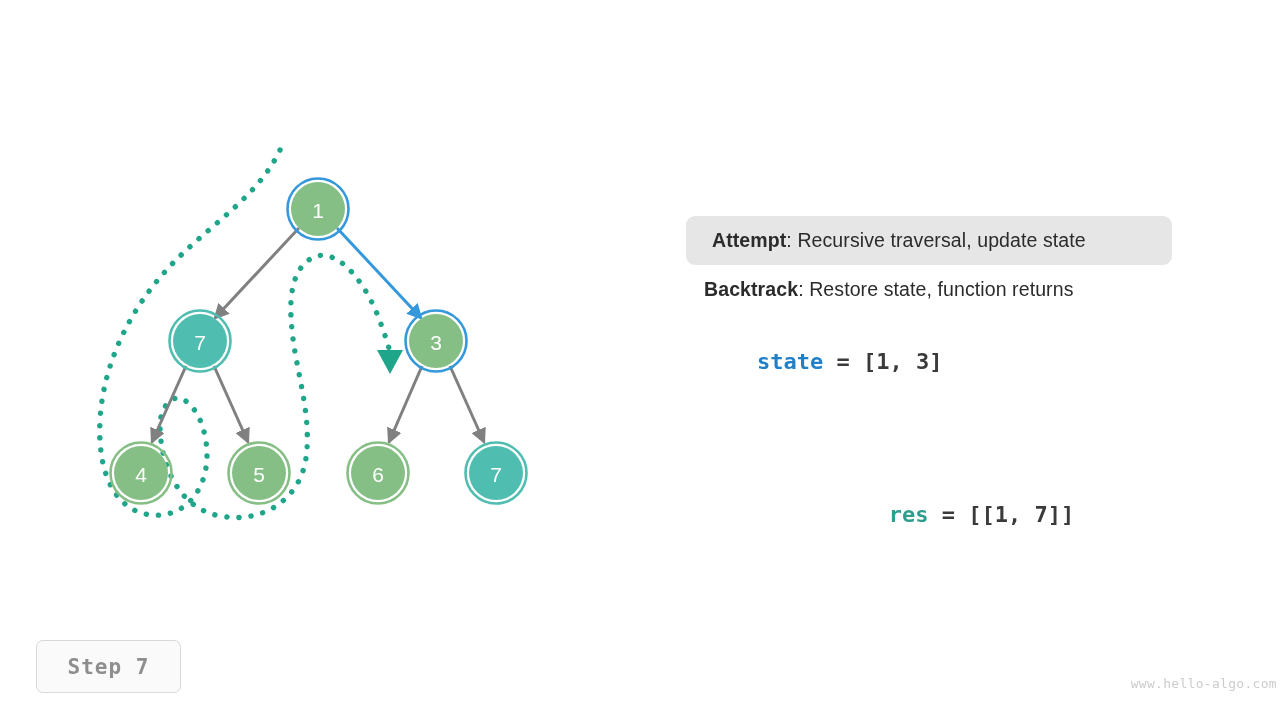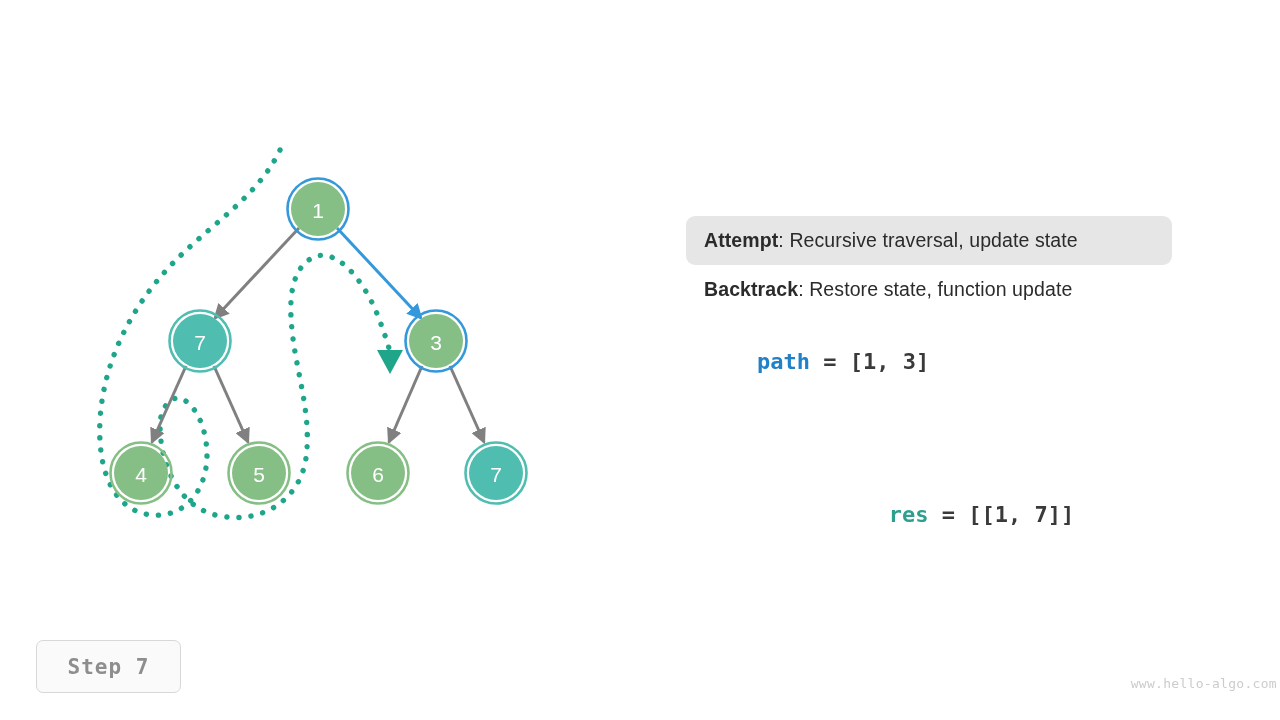--- a/index.html
+++ b/index.html
@@ -45,21 +45,21 @@
     color: #2b2b2b;
     line-height: 1.25;
     letter-spacing: .1px;
     white-space: nowrap;
   }
   .legend-row b { font-weight: 700; }
   #legend-attempt {
     display: inline-block;
     background: #e6e6e6;
     border-radius: 9px;
-    padding: 12px 18px 13px 18px;
+    padding: 12px 18px 13px 26px;
     box-sizing: border-box;
     width: 486px;
   }
   #legend-backtrack {
     display: block;
     padding: 12px 18px 0 18px;
     box-sizing: border-box;
   }
 
   .var-row {
@@ -185,25 +185,25 @@
   </g>
 </svg>
 
 <div id="info-panel">
 
   <div id="legend-attempt" class="legend-row">
     <b>Attempt</b><span>: Recursive traversal, update state</span>
   </div>
 
   <div id="legend-backtrack" class="legend-row">
-    <b>Backtrack</b><span>: Restore state, function update</span>
+    <b>Backtrack</b><span>: Restore state, function returns</span>
   </div>
 
   <div id="path-row" class="var-row">
-    <span class="var-name-path">path</span><span class="var-eq"> = </span><span class="var-val">[1, 3]</span>
+    <span class="var-name-path">state</span><span class="var-eq"> = </span><span class="var-val">[1, 3]</span>
   </div>
 
   <div id="res-row" class="var-row">
     <span class="var-name-res">res</span><span class="var-eq"> = </span><span class="var-val">[[1, 7]]</span>
   </div>
 
 </div>
 
 <div id="step-badge">
   <span>Step 7</span>

